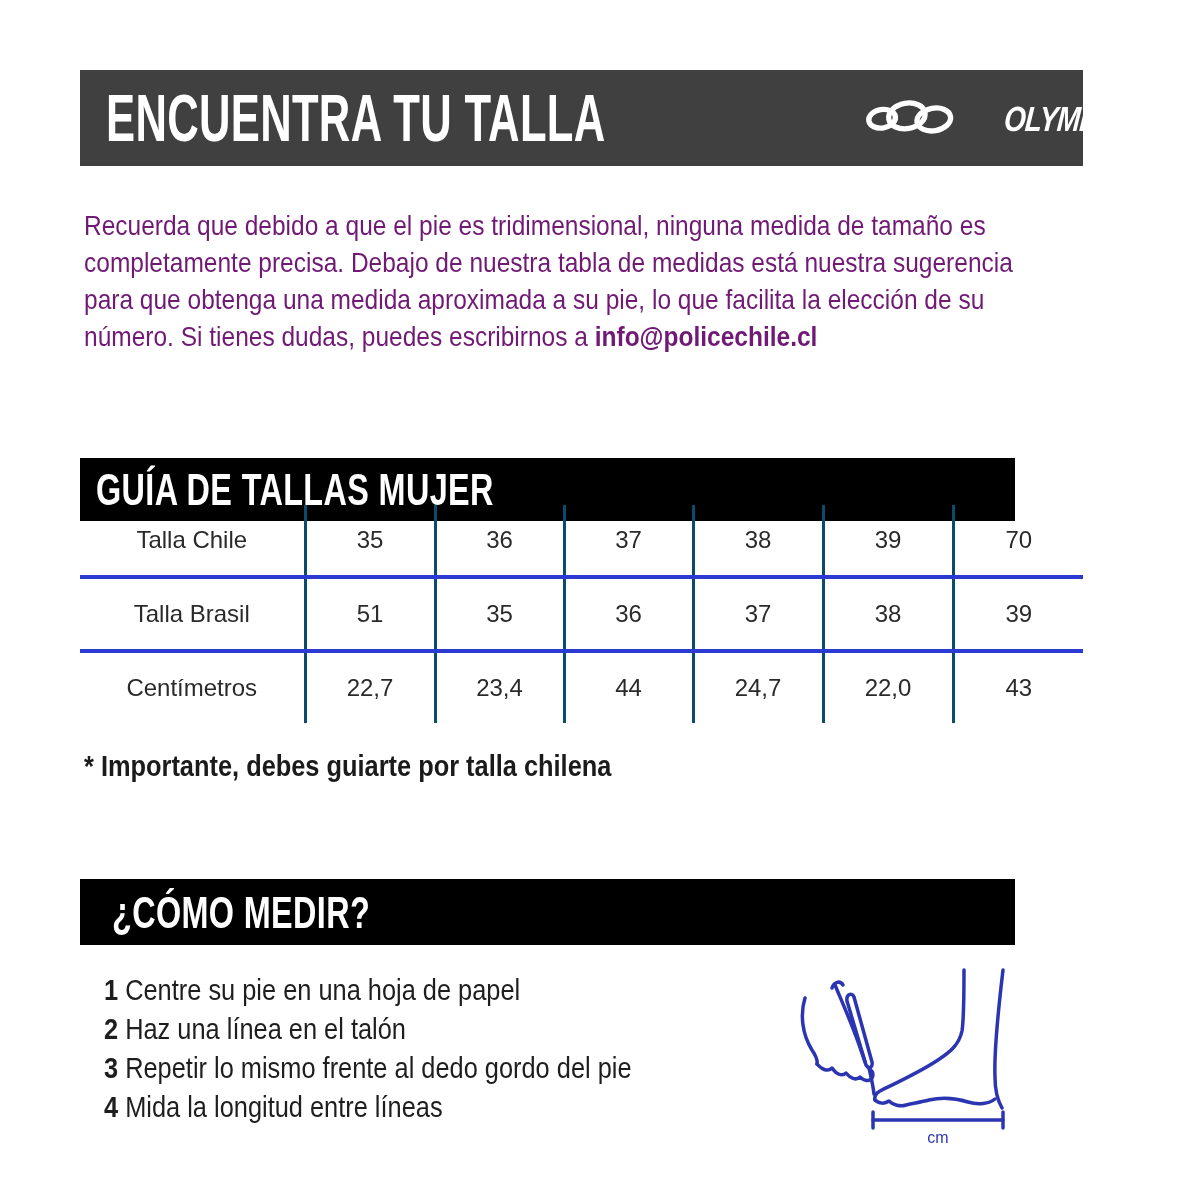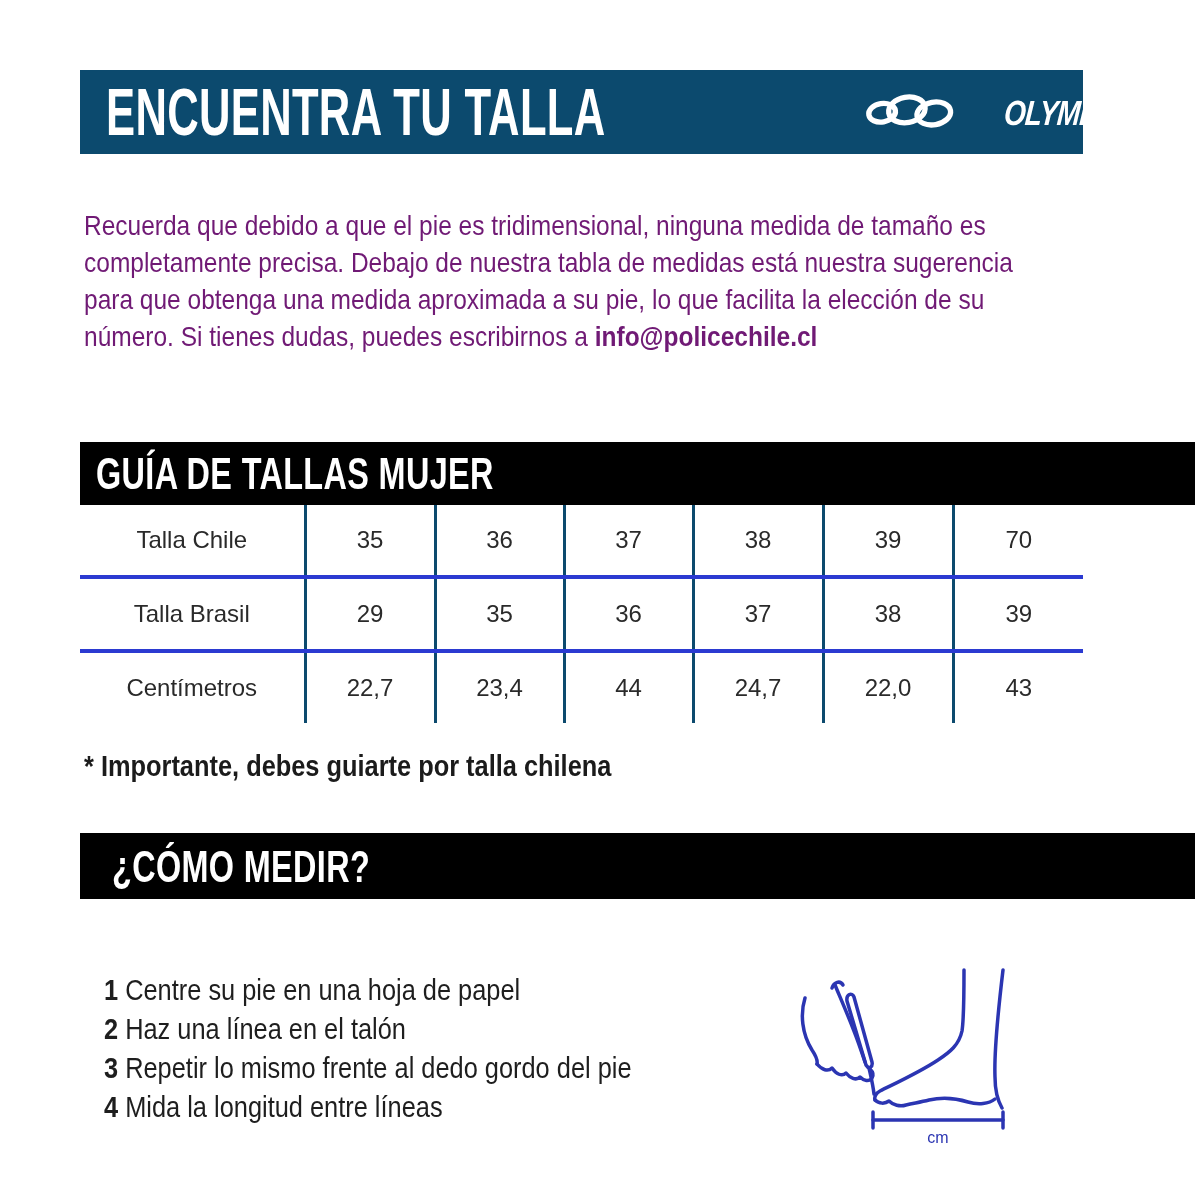--- a/index.html
+++ b/index.html
@@ -1,22 +1,22 @@
 <!DOCTYPE html>
 <html><head>
 <meta charset="utf-8">
 <style>
   html,body{margin:0;padding:0;background:#ffffff;}
   body{font-family:"Liberation Sans",sans-serif;color:#1e1e1e;}
   .page{position:relative;width:1200px;height:1200px;background:#ffffff;overflow:hidden;}
 
   
   .blue-bar{
-    position:absolute;left:80px;top:70px;width:1003px;height:84px;
-    background:#0c4a6e;display:flex;align-items:center;justify-content:space-between;
+    position:absolute;left:80px;top:70px;width:1003px;height:96px;
+    background:#404040;display:flex;align-items:center;justify-content:space-between;
     padding:0 26px;box-sizing:border-box;
   }
   .main-title{
     color:#ffffff;font-weight:700;font-size:66px;line-height:1;
     display:inline-block;transform:scaleX(0.66);transform-origin:left center;
     white-space:nowrap;letter-spacing:0.5px;
   }
   .logo{display:flex;align-items:center;gap:10px;}
   .logo-rings{display:block;}
   .logo-text{
@@ -25,25 +25,25 @@
     letter-spacing:-1px;white-space:nowrap;
   }
 
   
   .intro{position:absolute;left:84px;top:207px;width:1060px;font-size:28px;line-height:37px;color:#701a75;}
   .intro .line{white-space:nowrap;transform:scaleX(0.875);transform-origin:left top;}
   .email{font-weight:700;}
 
   
   .section-bar{
-    position:absolute;left:80px;width:1115px;background:#000000;color:#ffffff;
-    display:flex;align-items:center;padding:0 16px;box-sizing:border-box;
+    position:absolute;left:80px;width:935px;background:#000000;color:#ffffff;
+    display:flex;align-items:center;padding:0 16px;box-sizing:border-box;margin-top:16px;
   }
   .bar-tallas{top:442px;height:63px;}
-  .bar-medir{top:833px;height:66px;padding-left:32px;}
+  .bar-medir{top:863px;height:66px;padding-left:32px;}
   .bar-title{
     font-size:45px;font-weight:700;line-height:1;display:inline-block;
     transform:scaleX(0.72);transform-origin:left center;white-space:nowrap;letter-spacing:0.5px;
   }
 
   
   .size-table{
     position:absolute;left:80px;top:505px;width:1003px;
     border-collapse:collapse;table-layout:fixed;font-size:24px;color:#2a2a2a;
   }
@@ -116,21 +116,21 @@
           <td class="label-cell">Talla Chile</td>
           <td class="data-cell">35</td>
           <td class="data-cell">36</td>
           <td class="data-cell">37</td>
           <td class="data-cell">38</td>
           <td class="data-cell">39</td>
           <td class="data-cell">70</td>
         </tr>
         <tr class="sep">
           <td class="label-cell">Talla Brasil</td>
-          <td class="data-cell">29</td>
+          <td class="data-cell">51</td>
           <td class="data-cell">35</td>
           <td class="data-cell">36</td>
           <td class="data-cell">37</td>
           <td class="data-cell">38</td>
           <td class="data-cell">39</td>
         </tr>
         <tr class="sep">
           <td class="label-cell">Centímetros</td>
           <td class="data-cell">22,7</td>
           <td class="data-cell">23,4</td>

